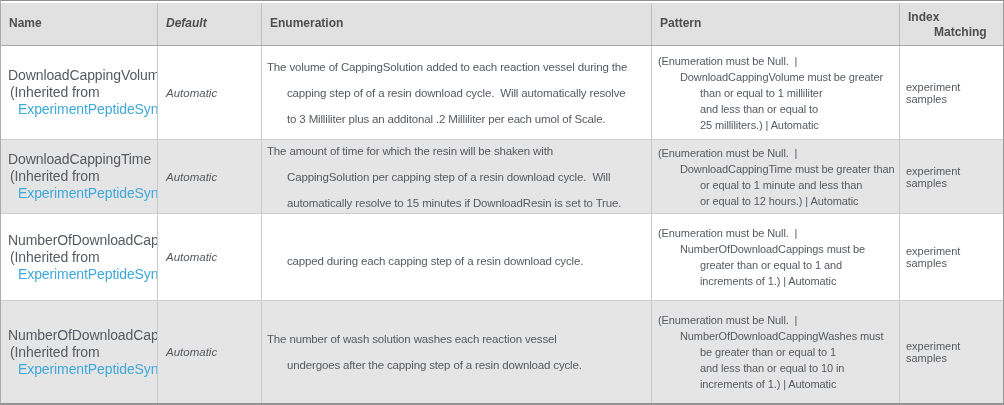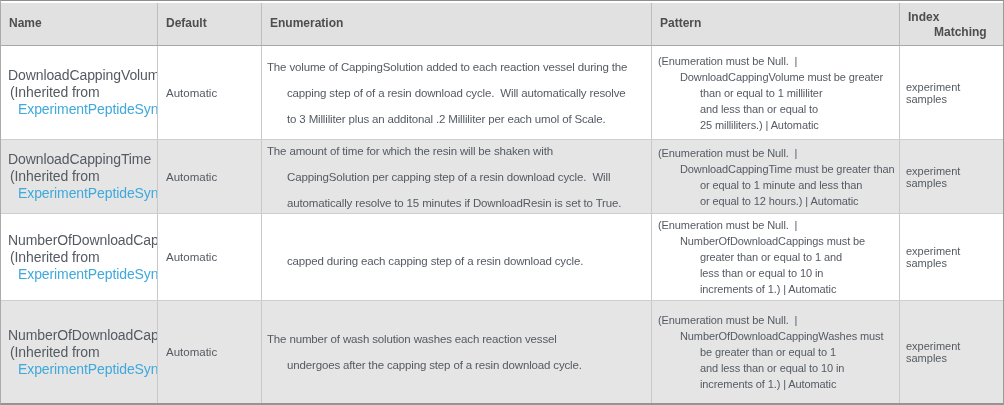--- a/index.html
+++ b/index.html
@@ -10,21 +10,21 @@
     background:#e5e5e5;display:flex;flex-direction:column;
     font-family:"Liberation Sans","DejaVu Sans",sans-serif;color:#555a62;
     overflow:hidden;
   }
   .thead{display:flex;height:45px;flex:0 0 auto;background:#e1e1e1;
     border-top:2px solid #fff;border-bottom:1px solid #a8a8a8;box-sizing:border-box;}
   .th{box-sizing:border-box;padding:13px 4px 0 8px;font-weight:bold;font-size:12px;
     color:#4e4e4e;border-right:1px solid #bdbdbd;line-height:15px;overflow:hidden;}
   .th:last-child{border-right:none;}
   .c-name{width:157px;flex:0 0 157px;}
-  .c-default{width:104px;flex:0 0 104px;}
+  .c-default{width:104px;flex:0 0 104px;font-style:italic;}
   .c-desc{width:390px;flex:0 0 390px;}
   .c-pattern{width:248px;flex:0 0 248px;}
   .c-index{flex:1 1 auto;}
   .th.c-index{padding-top:7px;}
   .index-line2{padding-left:26px;}
   .tbody{flex:1 1 auto;display:flex;flex-direction:column;}
   .row{display:flex;box-sizing:border-box;background:#ffffff;}
   .row + .row{border-top:1px solid #cecece;}
   .row.alt{background:#e5e5e5;}
   .row:nth-child(1){height:93px;flex:0 0 93px;}
@@ -130,21 +130,20 @@
         <div class="cell default-cell c-default">
           <span>Automatic</span>
         </div>
         <div class="cell desc-cell c-desc">
           <div class="dline dind1">capped during each capping step of a resin download cycle.</div>
         </div>
         <div class="cell pattern-cell c-pattern">
           <div class="pline">(Enumeration must be Null.  |</div>
           <div class="pline pind1">NumberOfDownloadCappings must be</div>
           <div class="pline pind2">greater than or equal to 1 and</div>
-          <div class="pline pind2">less than or equal to 10 in</div>
           <div class="pline pind2">increments of 1.) | Automatic</div>
         </div>
         <div class="cell index-cell c-index">
           <span>experiment samples</span>
         </div>
       </div>
       <div class="row alt">
         <div class="cell name-cell c-name">
           <div class="line">NumberOfDownloadCappingWashes</div>
           <div class="line inh1">(Inherited from</div>

